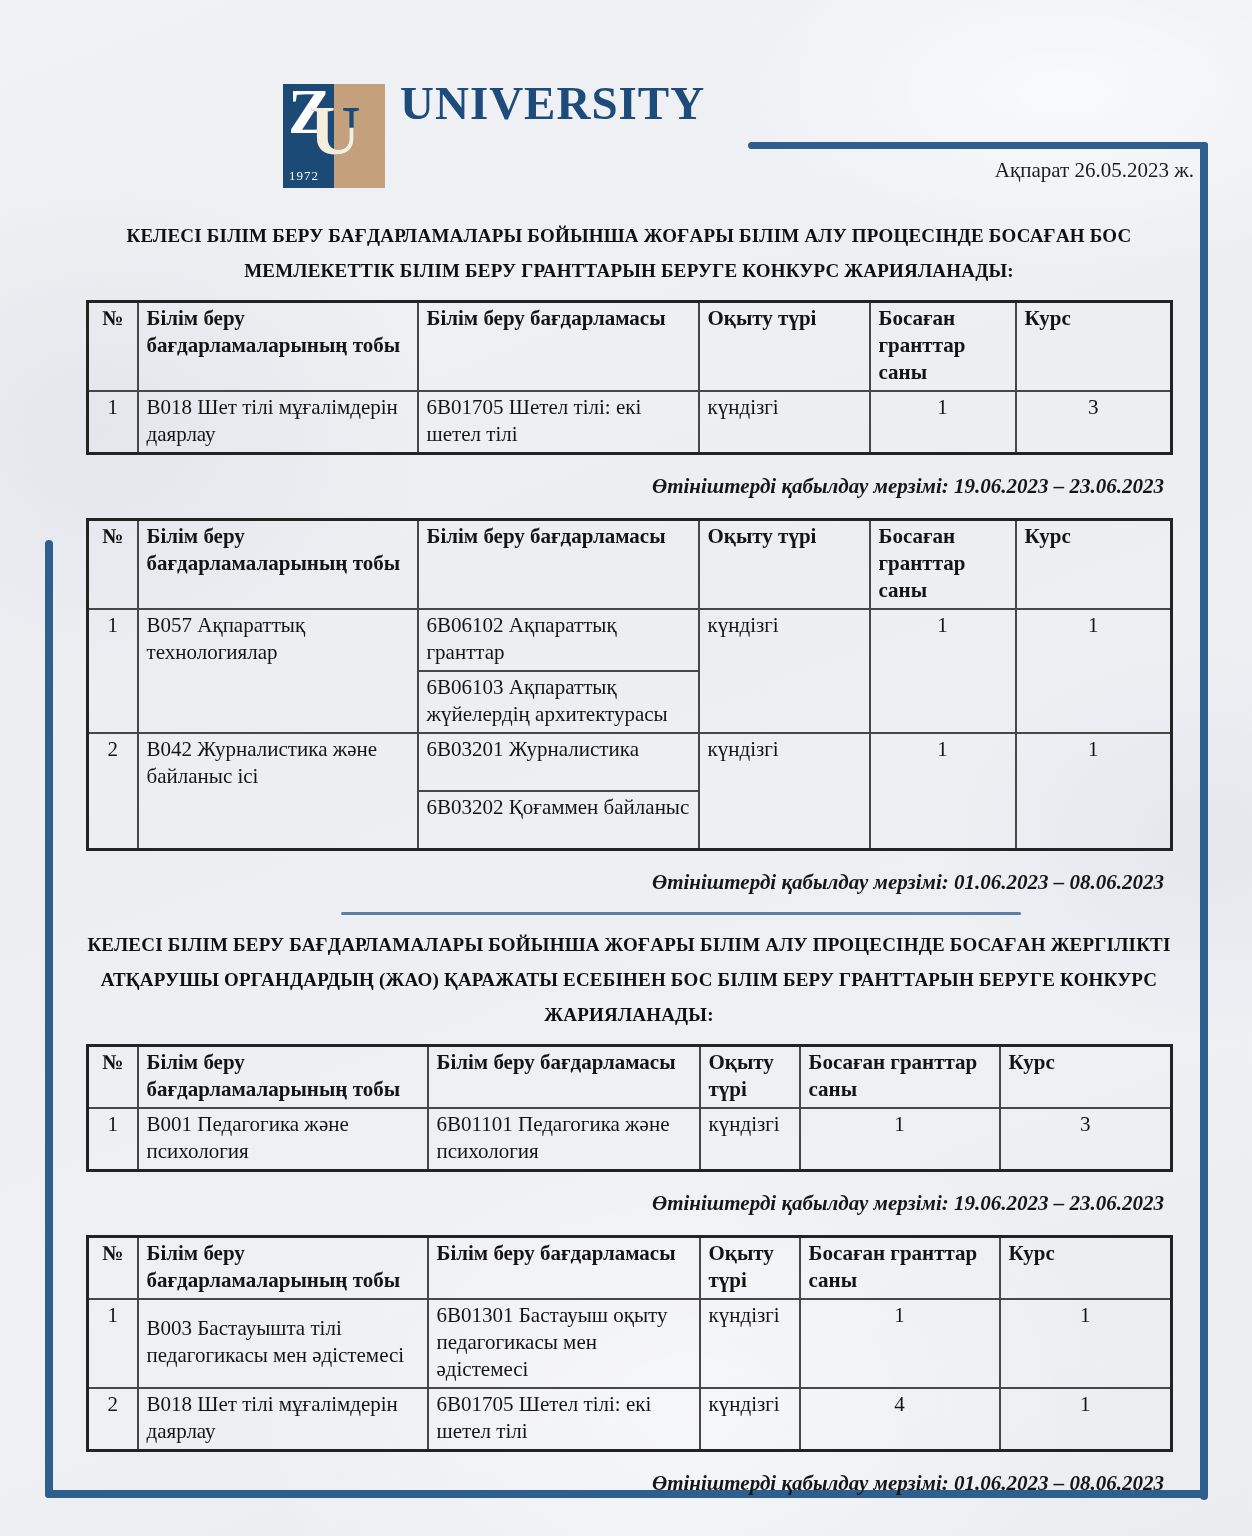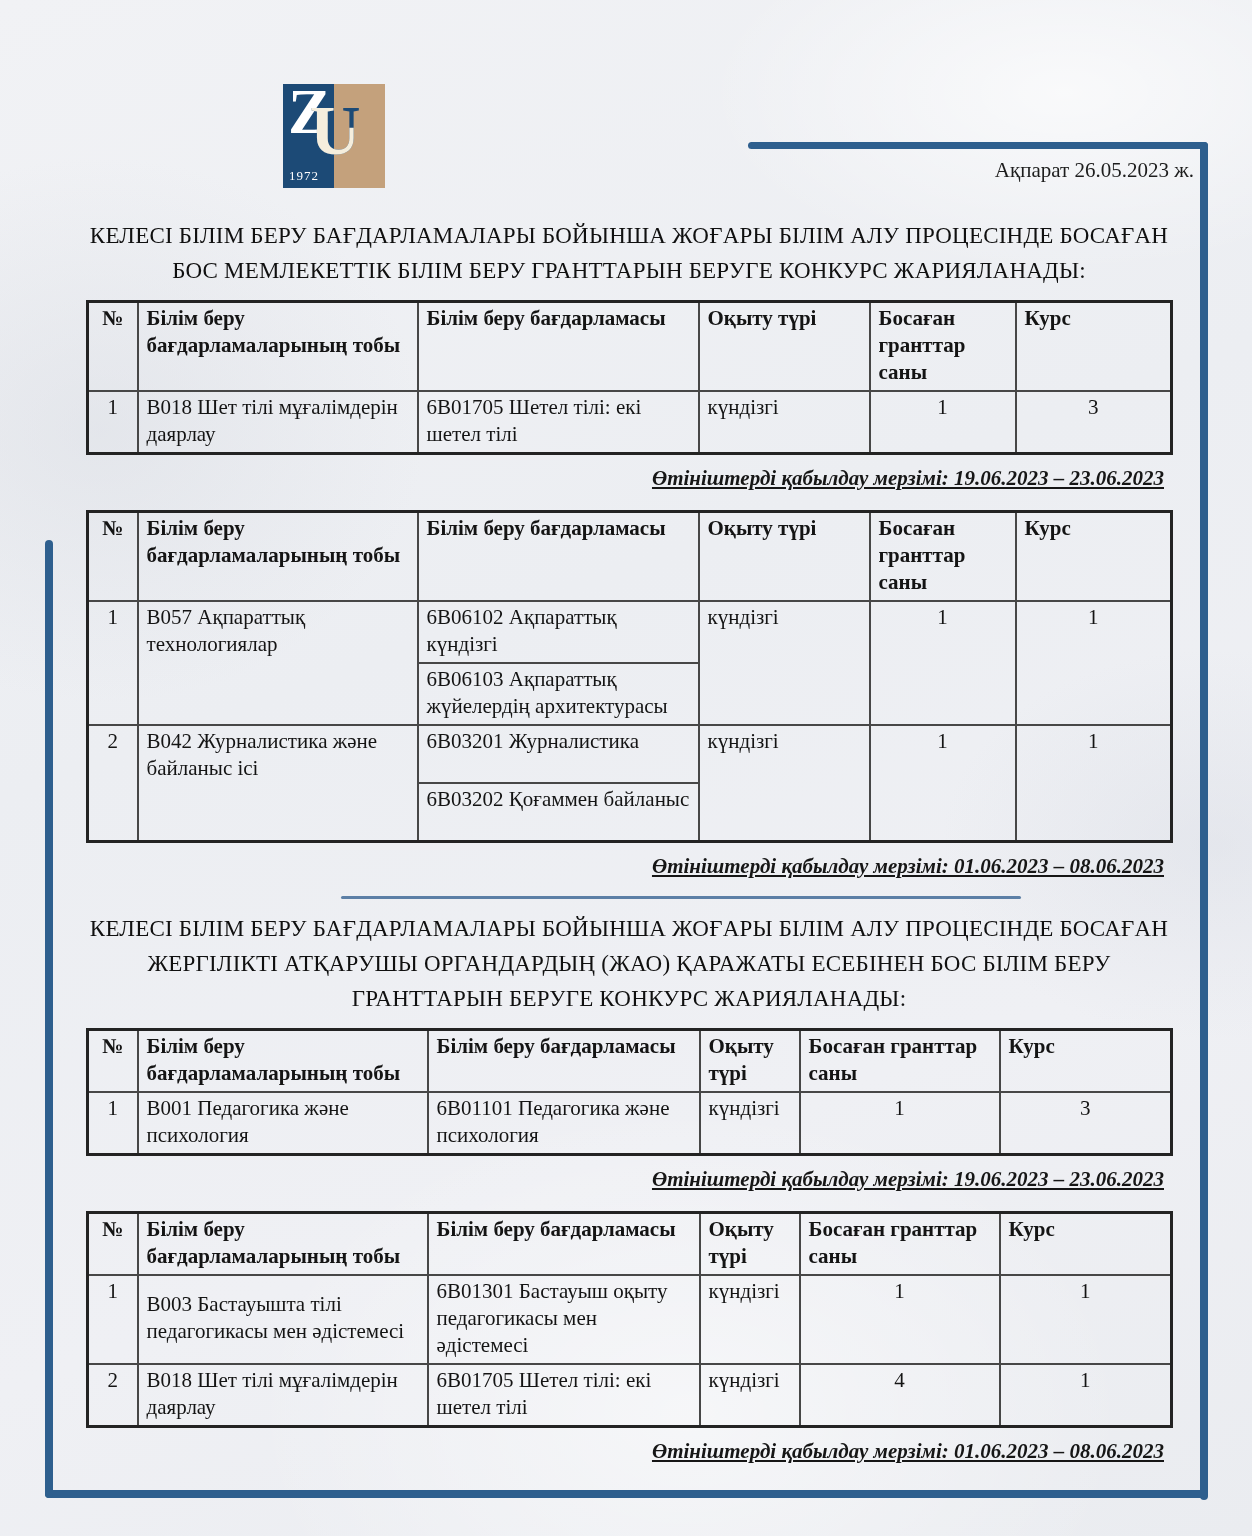--- a/index.html
+++ b/index.html
@@ -37,35 +37,35 @@
   .logo-u-navy  { color:#1c4a76; }
   .logo-u-white { color:#f5eedd; clip-path:polygon(0 0,52% 0,52% 46%,100% 46%,100% 100%,0 100%); }
   .logo-year { position:absolute; left:6px; bottom:4px; font-size:13px; letter-spacing:1px; color:#ffffff; z-index:5;margin-top:36px; }
   .wordmark { margin-left:15px; margin-top:-8px; color:#1d4c7c; font-weight:bold; }
   .wordmark .l1 { font-size:47px; line-height:54px; letter-spacing:11px; }
   .wordmark .l2 { font-size:47px; line-height:54px; letter-spacing:1px; }
   .info-date { position:absolute; top:158px; right:58px; font-size:21px; color:#1d1d1d;text-align:center; }
 
   
   .content { padding:0 80px 0 86px; position:relative; }
-  .heading { margin-top:30px; text-align:center; font-weight:normal; font-size:23px; line-height:35px; letter-spacing:.2px; color:#101010; }
+  .heading { margin-top:30px; text-align:center; font-weight:bold; font-size:19px; line-height:35px; letter-spacing:.2px; color:#101010; }
   .heading-2 { margin-top:0; }
 
   table { border-collapse:collapse; table-layout:fixed; width:1084px; margin-top:12px;
           border:3px solid #232323; font-size:21px; line-height:27px; }
   .tbl-b { margin-top:16px; }
   th, td { border:2px solid #474747; padding:2px 8px 4px; vertical-align:top; text-align:left; word-wrap:break-word; }
   th { font-weight:bold; }
   .c-num { text-align:center; }
   .c-center { text-align:center; }
   .v-mid { vertical-align:middle; }
   .min2 { height:58px; }
 
-  .deadline { margin-top:8px; width:1084px; text-align:right; padding-right:6px;
-              font-size:21px; line-height:31px; font-weight:bold; font-style:italic; color:#161616;text-decoration:underline; }
+  .deadline { margin-top:16px; width:1084px; text-align:right; padding-right:6px;
+              font-size:21px; line-height:31px; font-weight:bold; font-style:italic; color:#161616; }
 
   .section-divider { margin:14px 0 12px 255px; width:680px; height:3px; background:#5c7fa6; border-radius:2px; }
 </style>
 </head>
 <body>
 
 <div class="page">
 
   <div class="rule rule-top"></div>
   <div class="rule rule-right"></div>
@@ -75,20 +75,21 @@
   <div class="header">
     <div class="logo">
       <div class="logo-block-z"></div>
       <div class="logo-block-u"></div>
       <span class="logo-z">Z</span>
       <span class="logo-u logo-u-navy">U</span>
       <span class="logo-u logo-u-white">U</span>
       <span class="logo-year">1972</span>
     </div>
     <div class="wordmark">
+      <div class="l2">UNIVERSITY</div>
     </div>
   </div>
   <div class="info-date">Ақпарат 26.05.2023 ж.</div>
 
   <div class="content">
 
     <div class="heading">КЕЛЕСІ БІЛІМ БЕРУ БАҒДАРЛАМАЛАРЫ БОЙЫНША ЖОҒАРЫ БІЛІМ АЛУ ПРОЦЕСІНДЕ БОСАҒАН БОС МЕМЛЕКЕТТІК БІЛІМ БЕРУ ГРАНТТАРЫН БЕРУГЕ КОНКУРС ЖАРИЯЛАНАДЫ:</div>
 
     <table class="tbl-a">
       <colgroup>
@@ -139,21 +140,21 @@
           <th>Білім беру бағдарламасы</th>
           <th>Оқыту түрі</th>
           <th>Босаған гранттар саны</th>
           <th>Курс</th>
         </tr>
       </thead>
       <tbody>
         <tr>
           <td class="c-num" rowspan="2">1</td>
           <td rowspan="2">В057 Ақпараттық технологиялар</td>
-          <td class="min2">6В06102 Ақпараттық күндізгі</td>
+          <td class="min2">6В06102 Ақпараттық гранттар</td>
           <td rowspan="2">күндізгі</td>
           <td class="c-center" rowspan="2">1</td>
           <td class="c-center" rowspan="2">1</td>
         </tr>
         <tr>
           <td>6В06103 Ақпараттық жүйелердің архитектурасы</td>
         </tr>
         <tr>
           <td class="c-num" rowspan="2">2</td>
           <td rowspan="2">В042 Журналистика және байланыс ісі</td>

